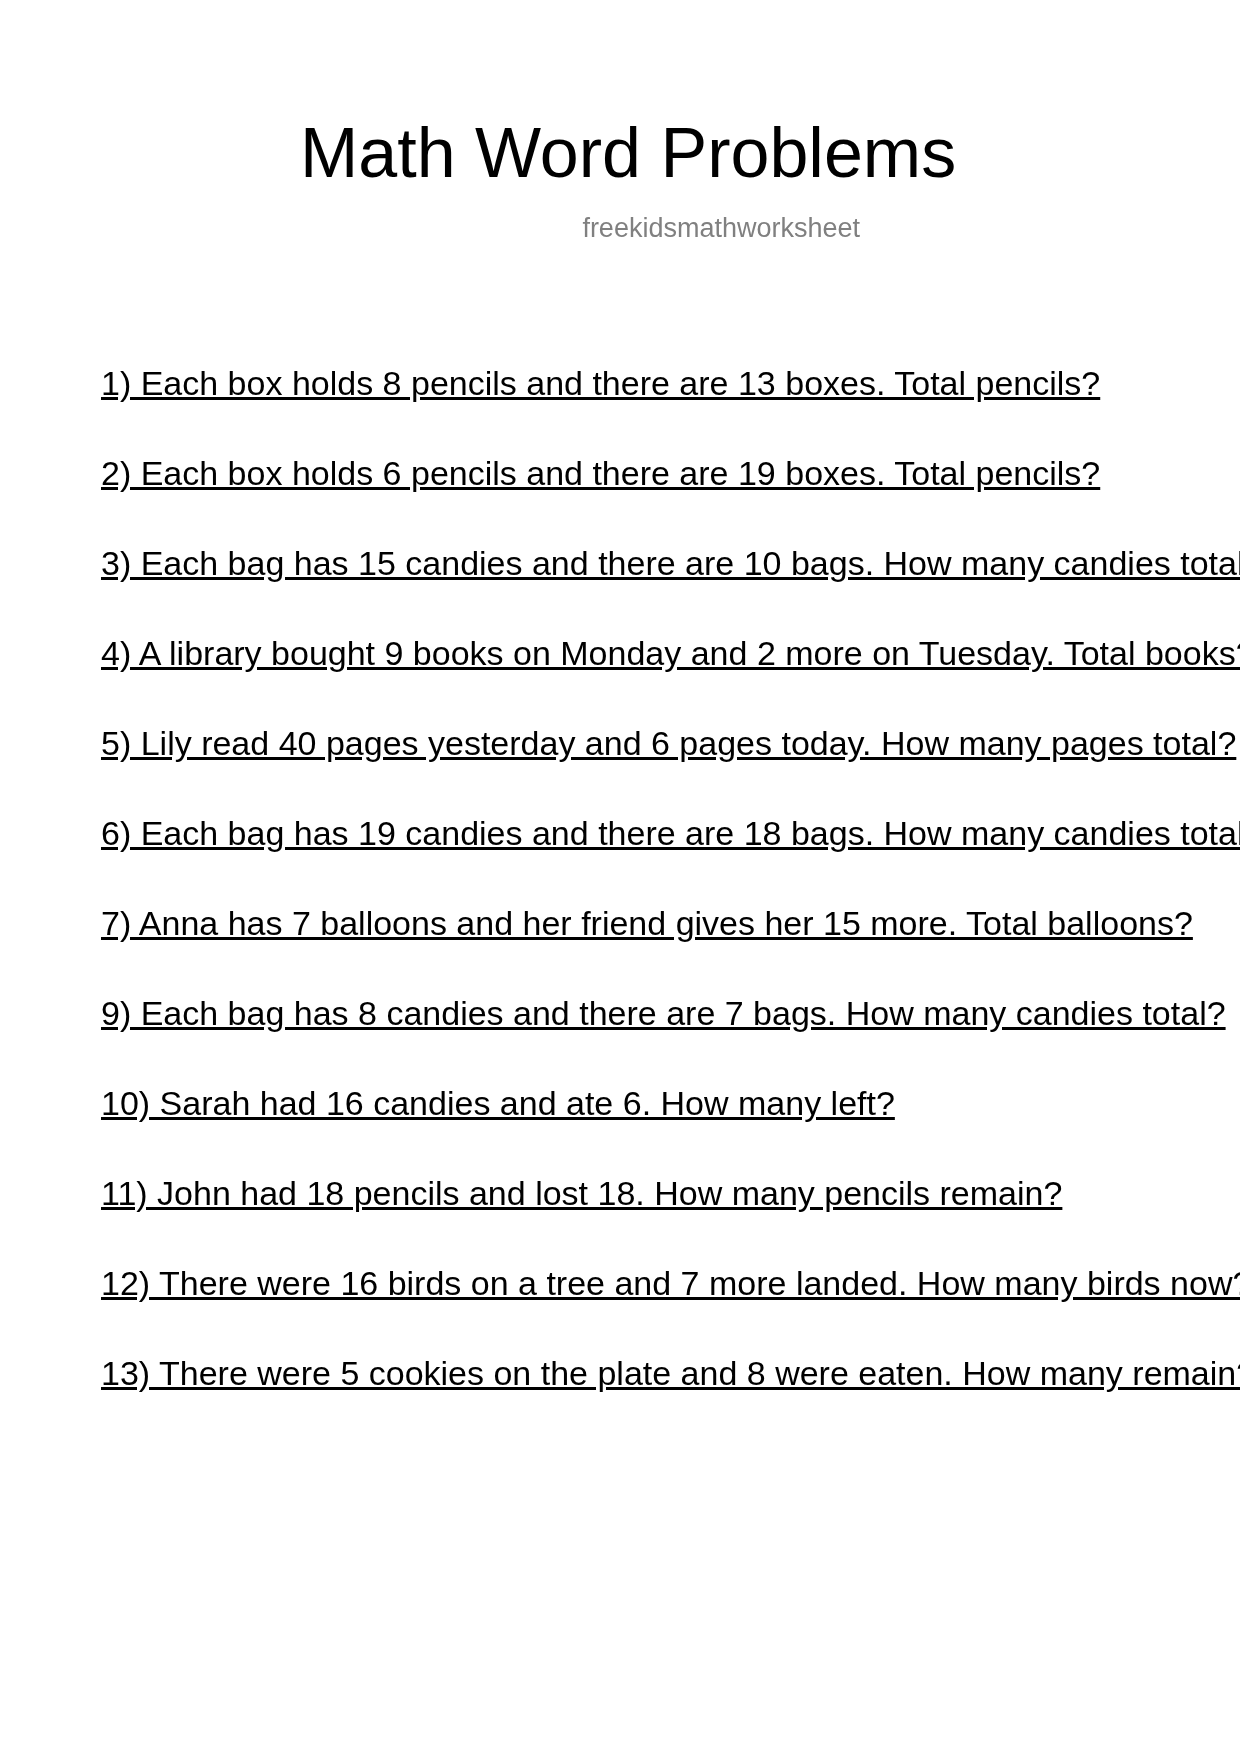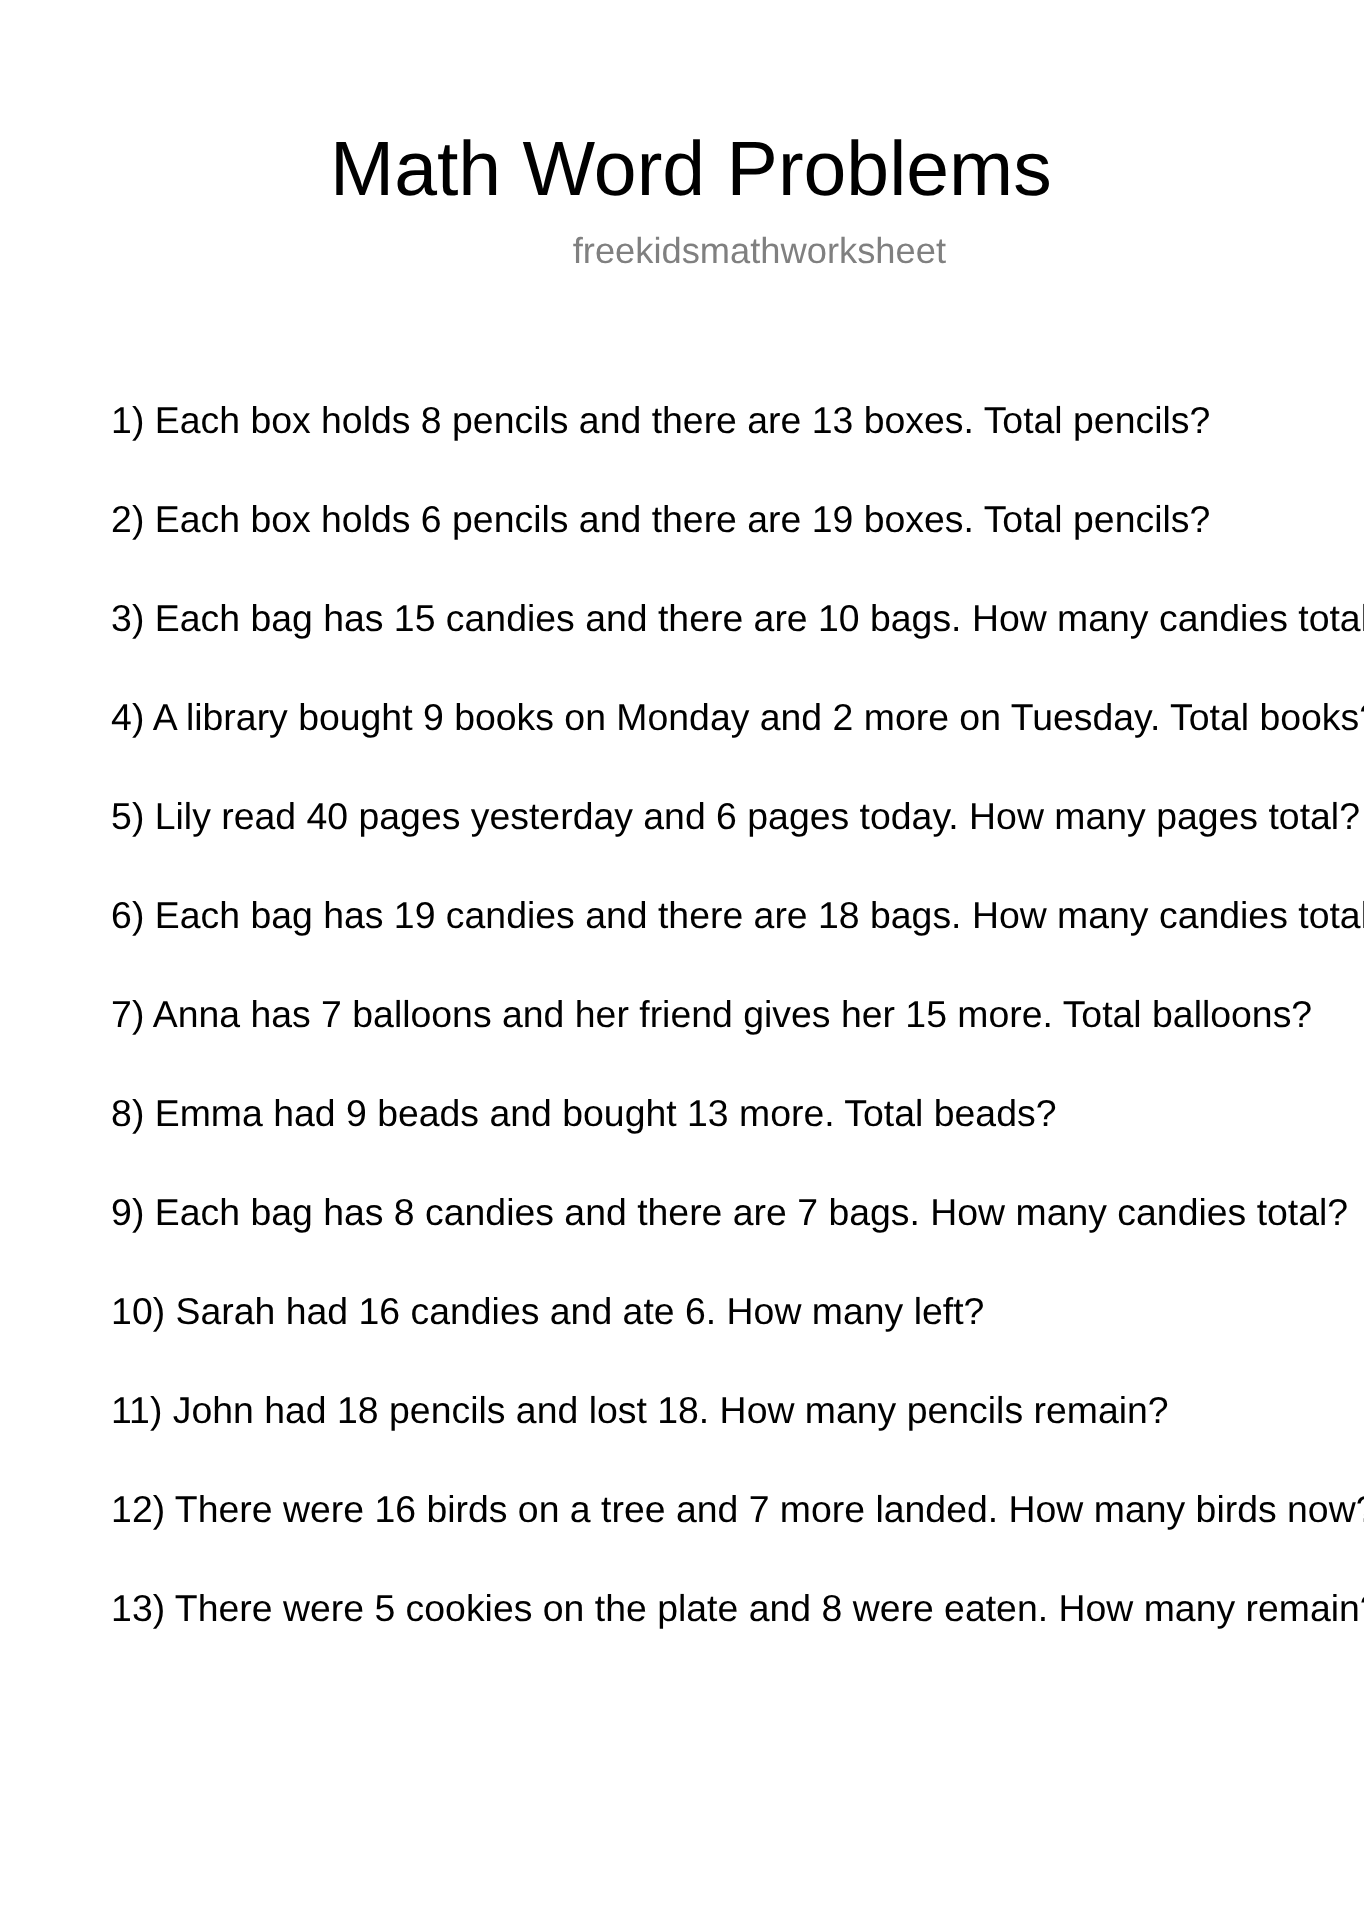--- a/index.html
+++ b/index.html
@@ -32,21 +32,21 @@
       line-height: 80px;
       white-space: nowrap;
       color: #000000;
       margin: 0;
       font-weight: normal;
     }
     .subtitle {
       position: absolute;
       right: 380px;
       top: 196px;
-      font-size: 33px;
+      font-size: 27px;
       line-height: 40px;
       white-space: nowrap;
       color: #808080;
     }
     .problems {
       position: absolute;
       left: 101px;
       top: 326px;
       width: 1139px;
       margin: 0;
@@ -54,37 +54,37 @@
       list-style: none;
       overflow: hidden;
     }
     .problem {
       height: 90px;
       font-size: 34px;
       line-height: 90px;
       white-space: nowrap;
       overflow: hidden;
       color: #000000;
+      text-decoration: underline;
     }
   </style>
 </head>
 <body>
 
 <div class="page">
   <h1 class="title">Math Word Problems</h1>
   <div class="subtitle">freekidsmathworksheet</div>
 
   <ul class="problems">
     <li class="problem">1) Each box holds 8 pencils and there are 13 boxes. Total pencils?</li>
     <li class="problem">2) Each box holds 6 pencils and there are 19 boxes. Total pencils?</li>
     <li class="problem">3) Each bag has 15 candies and there are 10 bags. How many candies total?</li>
     <li class="problem">4) A library bought 9 books on Monday and 2 more on Tuesday. Total books?</li>
     <li class="problem">5) Lily read 40 pages yesterday and 6 pages today. How many pages total?</li>
     <li class="problem">6) Each bag has 19 candies and there are 18 bags. How many candies total?</li>
     <li class="problem">7) Anna has 7 balloons and her friend gives her 15 more. Total balloons?</li>
-    <li class="problem">8) Emma had 9 beads and bought 13 more. Total beads?</li>
     <li class="problem">9) Each bag has 8 candies and there are 7 bags. How many candies total?</li>
     <li class="problem">10) Sarah had 16 candies and ate 6. How many left?</li>
     <li class="problem">11) John had 18 pencils and lost 18. How many pencils remain?</li>
     <li class="problem">12) There were 16 birds on a tree and 7 more landed. How many birds now?</li>
     <li class="problem">13) There were 5 cookies on the plate and 8 were eaten. How many remain?</li>
   </ul>
 </div>
 
 </body></html>

